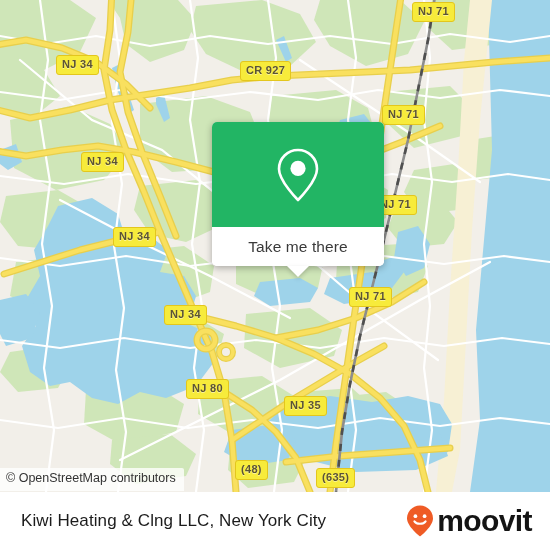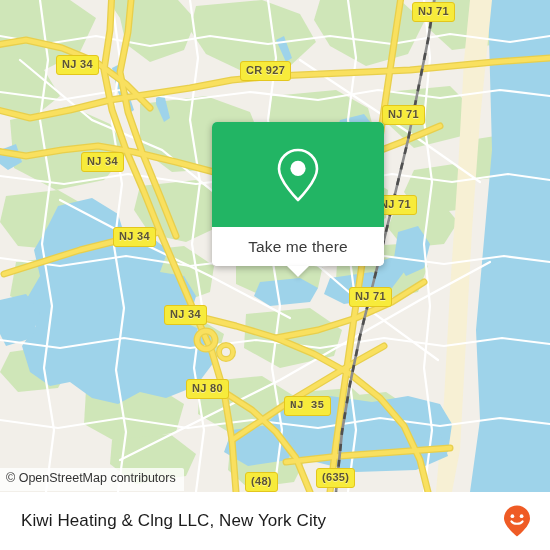--- a/index.html
+++ b/index.html
@@ -237,22 +237,22 @@
         <div class="shield" style="left: 412px; top: 2px;">NJ 71</div>
         <div class="shield" style="left: 56px; top: 55px;">NJ 34</div>
         <div class="shield" style="left: 240px; top: 61px;">CR 927</div>
         <div class="shield" style="left: 382px; top: 105px;">NJ 71</div>
         <div class="shield" style="left: 81px; top: 152px;">NJ 34</div>
         <div class="shield" style="left: 374px; top: 195px;">NJ 71</div>
         <div class="shield" style="left: 113px; top: 227px;">NJ 34</div>
         <div class="shield" style="left: 349px; top: 287px;">NJ 71</div>
         <div class="shield" style="left: 164px; top: 305px;">NJ 34</div>
         <div class="shield" style="left: 186px; top: 379px;">NJ 80</div>
-        <div class="shield" style="left: 284px; top: 396px; font-family: Liberation Mono, monospace;">NJ 35</div>
-        <div class="shield" style="left: 235px; top: 472px; margin-left: 10px;">(48)</div>
+        <div class="shield" style="left: 284px; top: 396px;">NJ 35</div>
+        <div class="shield" style="left: 235px; top: 460px;">(48)</div>
         <div class="shield" style="left: 316px; top: 468px;">(635)</div>
       </div>
 
     <div id="attrib">© OpenStreetMap contributors</div>
 
     <div id="card">
       <div id="card-green">
         <svg width="54" height="62" viewBox="0 0 54 62">
           <path d="M27 6 C16.5 6 8 14.4 8 24.9 C8 37 27 56 27 56 C27 56 46 37 46 24.9 C46 14.4 37.5 6 27 6 Z" fill="none" stroke="#ffffff" stroke-width="2.6" stroke-linejoin="round"></path>
           <circle cx="27" cy="24.4" r="7.6" fill="#ffffff"></circle>
@@ -265,16 +265,17 @@
 
   <div id="footer">
     <div id="footer-title">Kiwi Heating &amp; Clng LLC, New York City</div>
     <div id="brand">
       <svg width="30" height="34" viewBox="0 0 30 34">
         <path d="M15 1.5 C7.8 1.5 2 7.2 2 14.3 C2 22.6 15 32.5 15 32.5 C15 32.5 28 22.6 28 14.3 C28 7.2 22.2 1.5 15 1.5 Z" fill="#ef5b25"></path>
         <circle cx="10.4" cy="12.2" r="1.85" fill="#ffffff"></circle>
         <circle cx="19.6" cy="12.2" r="1.85" fill="#ffffff"></circle>
         <path d="M9.4 17.4 C11.6 20.6 18.4 20.6 20.6 17.4" fill="none" stroke="#ffffff" stroke-width="2.1" stroke-linecap="round"></path>
       </svg>
+      <span id="brand-word">moovit</span>
     </div>
   </div>
 
 </div>
 
 </body></html>

